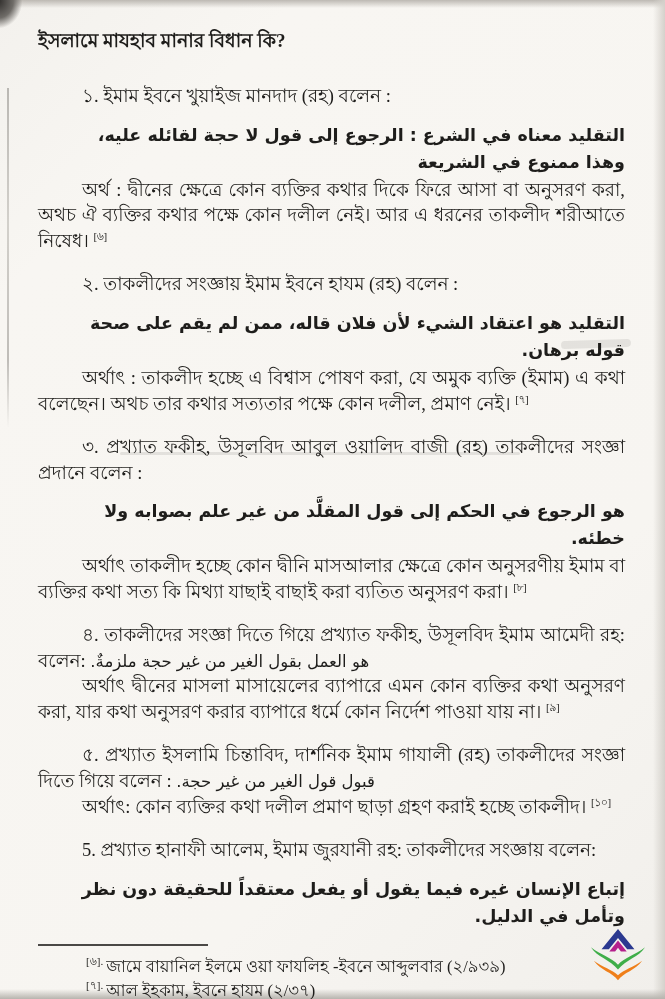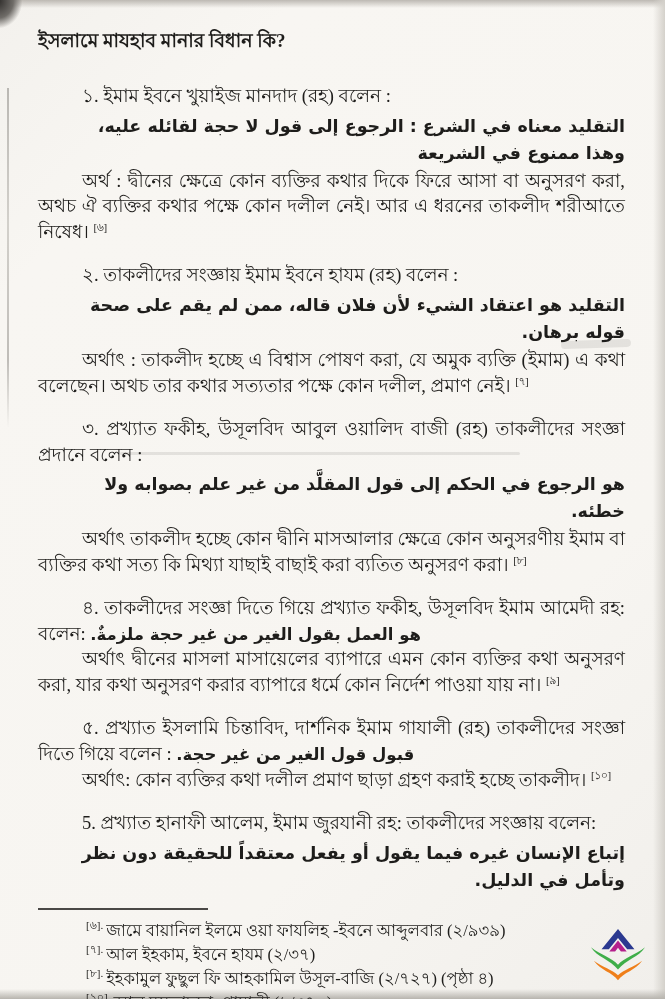--- a/index.html
+++ b/index.html
@@ -27,23 +27,23 @@
   .smudge-a{position:absolute;top:340px;right:34px;width:70px;height:8px;background:#8d8a85;opacity:.18;border-radius:4px;transform:rotate(-2deg);}
   .smudge-b{position:absolute;top:452px;left:120px;width:400px;height:3px;background:#9a9792;opacity:.22;border-radius:2px;}
 
   .content{position:absolute;top:0;left:0;width:665px;padding:26px 40px 0 38px;box-sizing:border-box;}
   .title{text-align:left;font-size:19px;font-weight:bold;margin:0 0 26px 0;}
   p{margin:0;}
   .bn{font-size:18.5px;line-height:1.38;text-align:justify;}
   .indent{text-indent:44px;}
   .heading{margin-top:18px;}
   .arabic{direction:rtl;text-align:right;font-family:"DejaVu Sans",sans-serif;
-    font-size:17.5px;line-height:1.55;font-weight:bold;margin:3px 0 2px 0;padding-left:30px;}
+    font-size:17.5px;line-height:1.55;font-weight:bold;margin:12px 0 2px 0;padding-left:30px;}
   .arabic-inline{direction:rtl;unicode-bidi:isolate;font-family:"DejaVu Sans",sans-serif;
-    font-size:16.5px;font-weight:bold;}
+    font-size:16.5px;font-weight:normal;}
   sup.ref{font-size:11px;line-height:0;vertical-align:super;letter-spacing:-.5px;}
 
   .footnotes{margin-top:14px;}
   .fn-rule{width:170px;height:2px;background:#4a4846;margin:0 0 8px 0;}
   .fn{font-size:16.5px;line-height:1.42;margin-left:48px;}
   .fn .marker{font-size:11px;vertical-align:super;margin-right:3px;}
 
   .page-number{position:absolute;left:0;bottom:32px;width:100%;text-align:center;font-size:16px;}
   .logo{position:absolute;right:18px;bottom:16px;width:58px;height:56px;}
 </style>

